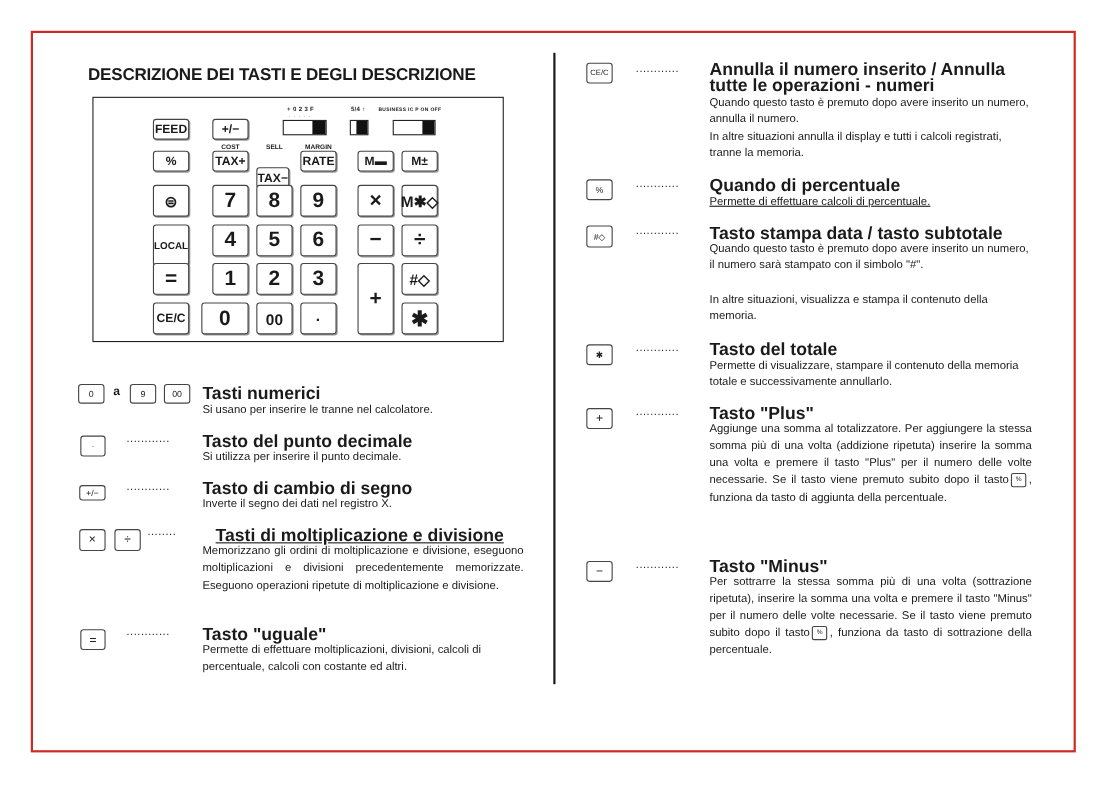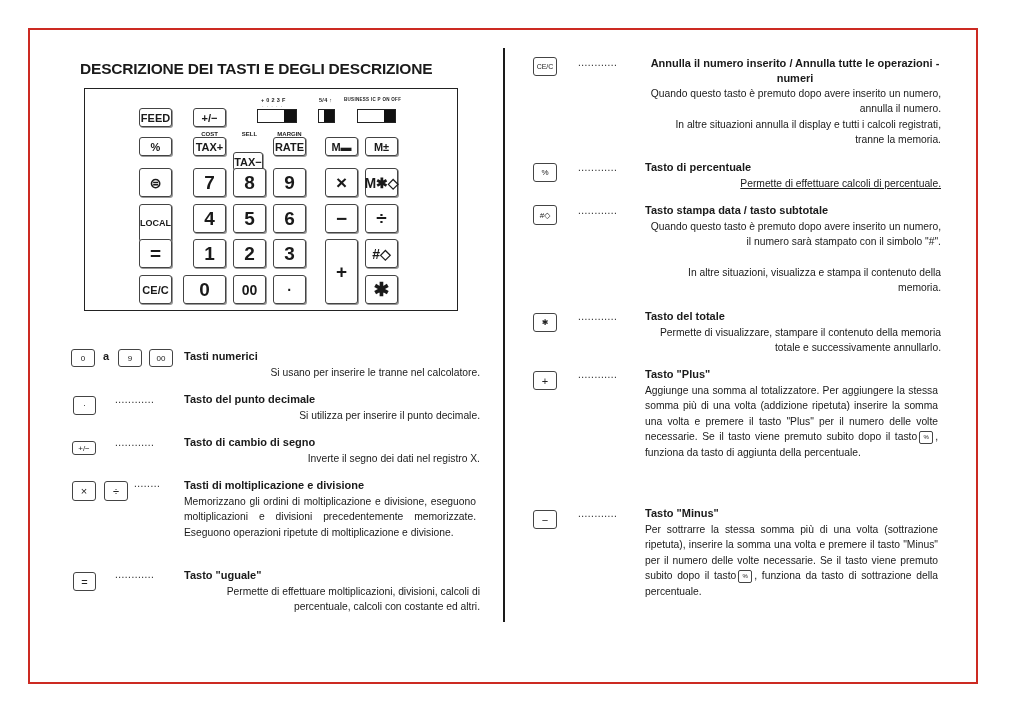--- a/index.html
+++ b/index.html
@@ -23,22 +23,22 @@
   .k.mid { font-size:14px; }
   .lbl-top { position:absolute; font-size:6px; font-weight:bold; text-align:center; }
   .sw { position:absolute; border:1.3px solid #222; box-sizing:border-box; background:#fff; }
   .sw .knob { position:absolute; top:0; bottom:0; right:0; background:#111; }
   .swlbl { position:absolute; font-size:5.5px; font-weight:bold; white-space:nowrap; letter-spacing:0.3px; }
   .ticks { position:absolute; font-size:5px; letter-spacing:3px; color:#444; }
   .mini { position:absolute; border:1px solid #444; border-radius:3px; background:#fff;
           box-sizing:border-box; display:flex; align-items:center; justify-content:center;
           font-size:8px; color:#222; }
   .dots { position:absolute; font-size:10px; letter-spacing:0.5px; color:#222; }
-  .ehead { position:absolute; font-weight:bold; font-size:11px; white-space:nowrap;text-align:center; }
-  .ebody { position:absolute; font-size:10.3px; line-height:15.4px;text-align:right; }
+  .ehead { position:absolute; font-weight:bold; font-size:16px; white-space:nowrap; }
+  .ebody { position:absolute; font-size:10.3px; line-height:15.4px; }
   .ebody.j { text-align:justify; text-align-last:left; }
   .sep-a { position:absolute; font-weight:bold; font-size:11px; }
   .inline-key { display:inline-flex; width:12px; height:11px; border:1px solid #444; border-radius:2px;
                 font-size:6px; align-items:center; justify-content:center; vertical-align:middle; margin:0 2px; }
 </style>
 </head>
 <body>
 
 <div class="frame"></div>
 <div class="divider"></div>
@@ -118,37 +118,37 @@
 <div class="ebody" style="left:184px;top:408px;width:296px;">Si utilizza per inserire il punto decimale.</div>
 
 <div class="mini" style="left:72px;top:441px;width:24px;height:14px;">+/−</div>
 <div class="dots" style="left:115px;top:437px;">............</div>
 <div class="ehead" style="left:184px;top:436px;">Tasto di cambio di segno</div>
 <div class="ebody" style="left:184px;top:451px;width:296px;">Inverte il segno dei dati nel registro X.</div>
 
 <div class="mini" style="left:72px;top:481px;width:24px;height:20px;font-size:11px;">×</div>
 <div class="mini" style="left:104px;top:481px;width:24px;height:20px;font-size:11px;">÷</div>
 <div class="dots" style="left:134px;top:478px;">........</div>
-<div class="ehead" style="left:184px;top:479px;">Tasti di moltiplicazione e divisione</div>
+<div class="ehead" style="left:196px;top:479px;text-decoration:underline;">Tasti di moltiplicazione e divisione</div>
 <div class="ebody j" style="left:184px;top:494px;width:292px;">Memorizzano gli ordini di moltiplicazione e divisione, eseguono moltiplicazioni e divisioni precedentemente memorizzate. Eseguono operazioni ripetute di moltiplicazione e divisione.</div>
 
 <div class="mini" style="left:73px;top:572px;width:23px;height:19px;font-size:11px;">=</div>
 <div class="dots" style="left:115px;top:569px;">............</div>
 <div class="ehead" style="left:184px;top:569px;">Tasto "uguale"</div>
 <div class="ebody" style="left:184px;top:584px;width:296px;">Permette di effettuare moltiplicazioni, divisioni, calcoli di percentuale, calcoli con costante ed altri.</div>
 
 <div class="mini" style="left:533px;top:57px;width:24px;height:19px;font-size:7px;">CE/C</div>
 <div class="dots" style="left:578px;top:57px;">............</div>
 <div class="ehead" style="left:645px;top:56px;width:300px;white-space:normal;line-height:15px;">Annulla il numero inserito / Annulla tutte le operazioni - numeri</div>
 <div class="ebody" style="left:645px;top:86px;width:296px;">Quando questo tasto è premuto dopo avere inserito un numero, annulla il numero.</div>
 <div class="ebody" style="left:645px;top:117px;width:296px;">In altre situazioni annulla il display e tutti i calcoli registrati, tranne la memoria.</div>
 
 <div class="mini" style="left:533px;top:163px;width:24px;height:19px;">%</div>
 <div class="dots" style="left:578px;top:162px;">............</div>
-<div class="ehead" style="left:645px;top:161px;">Tasto di percentuale</div>
+<div class="ehead" style="left:645px;top:161px;">Quando di percentuale</div>
 <div class="ebody" style="left:645px;top:176px;width:296px;text-decoration:underline;">Permette di effettuare calcoli di percentuale.</div>
 
 <div class="mini" style="left:533px;top:205px;width:24px;height:20px;font-size:8px;">#◇</div>
 <div class="dots" style="left:578px;top:205px;">............</div>
 <div class="ehead" style="left:645px;top:204px;">Tasto stampa data / tasto subtotale</div>
 <div class="ebody" style="left:645px;top:219px;width:296px;">Quando questo tasto è premuto dopo avere inserito un numero, il numero sarà stampato con il simbolo "#".</div>
 <div class="ebody" style="left:645px;top:265px;width:296px;">In altre situazioni, visualizza e stampa il contenuto della memoria.</div>
 
 <div class="mini" style="left:533px;top:313px;width:24px;height:19px;">✱</div>
 <div class="dots" style="left:578px;top:311px;">............</div>

